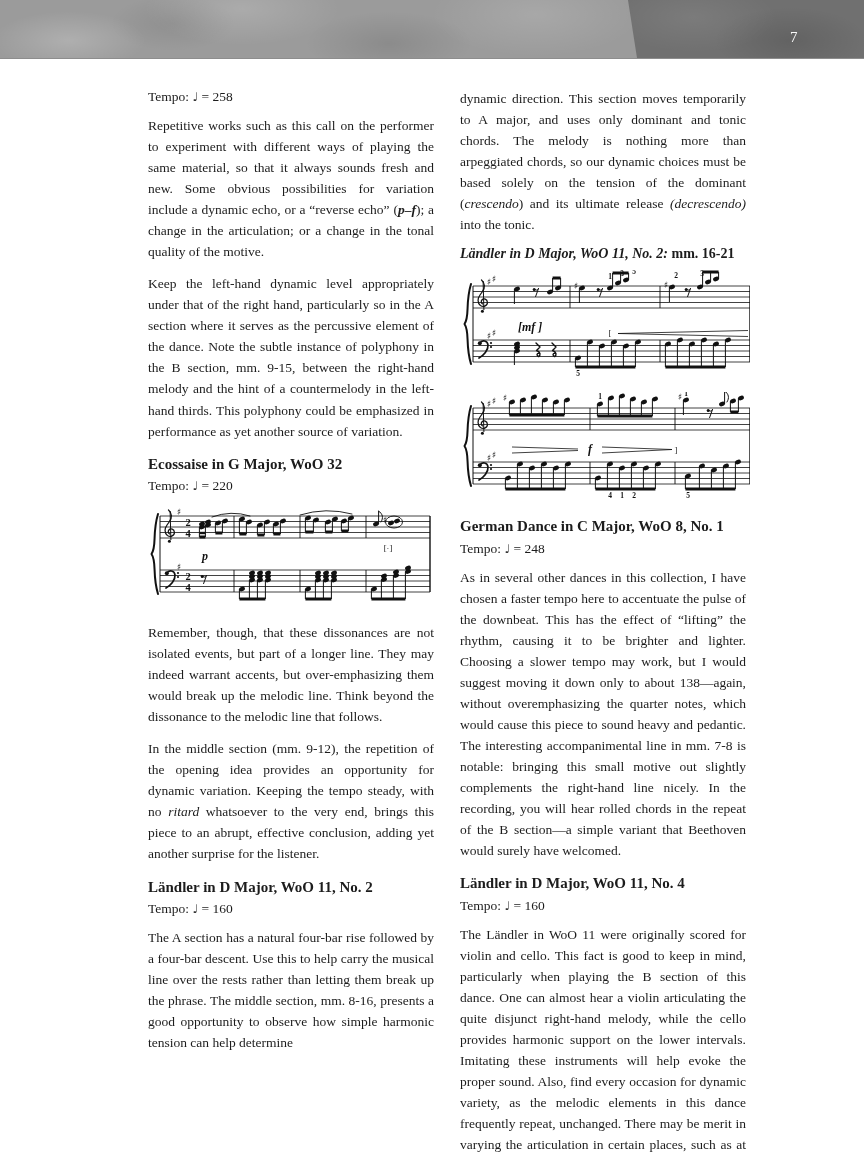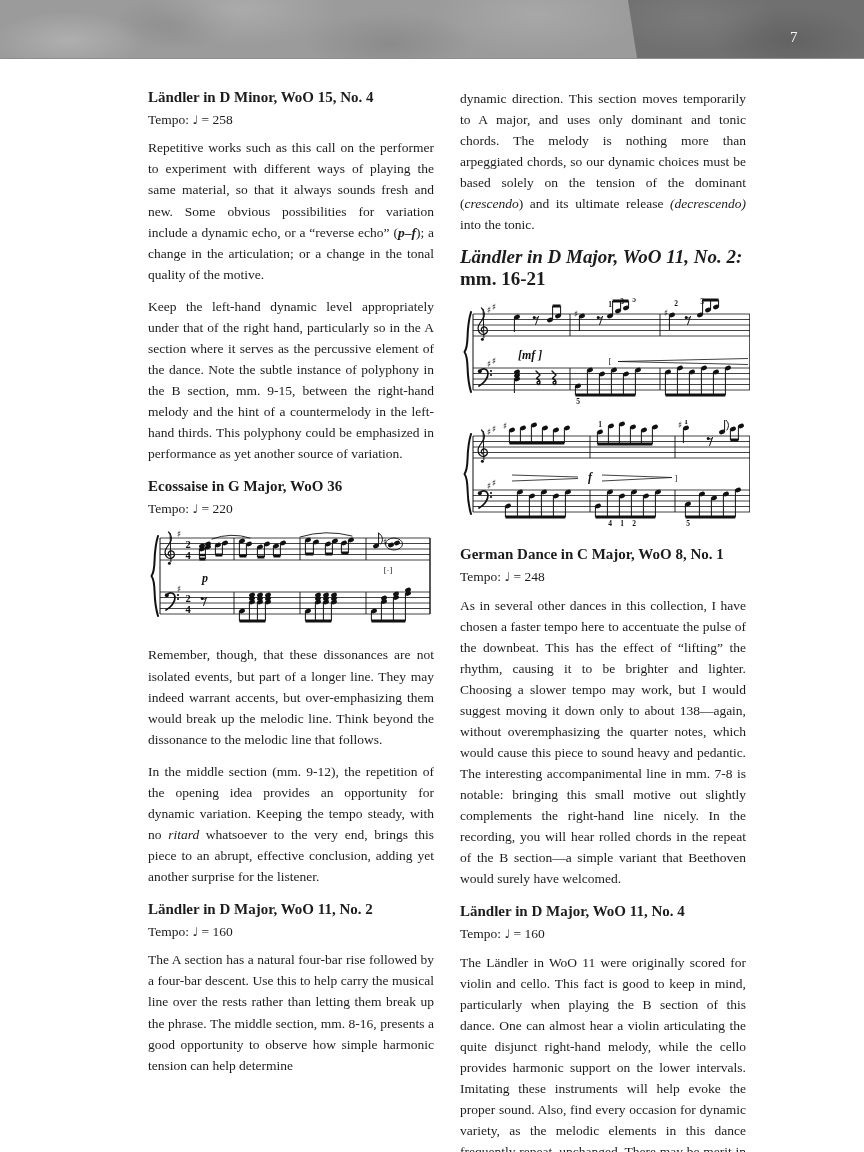--- a/index.html
+++ b/index.html
@@ -27,51 +27,50 @@
   .col-left{left:148px;}
   .col-right{left:460px;}
   h3{font-size:15px;font-weight:bold;margin:13px 0 3px 0;line-height:1.3;}
   h3.first{margin-top:0;}
   .tempo{font-size:13.5px;margin:0 0 8px 0;line-height:1.4;}
   .mus{font-family:"DejaVu Sans",sans-serif;font-size:12px;}
   p.body{font-size:13.5px;line-height:1.56;text-align:justify;margin:0 0 11px 0;}
   .seg-i{font-style:italic;}
   .seg-bi{font-style:italic;font-weight:bold;}
   .seg-m{font-family:"DejaVu Sans",sans-serif;font-size:12px;}
-  .caption{font-size:19px;font-weight:bold;margin:5px 0 8px 0;}
+  .caption{font-size:14px;font-weight:bold;margin:5px 0 8px 0;}
   .caption .ital{font-style:italic;}
   .figure{margin:2px 0 10px 0;}
   svg text{fill:#111;}
   .dyn{font-family:"Liberation Serif",serif;font-style:italic;font-weight:bold;font-size:12px;}
   .fing{font-family:"Liberation Serif",serif;font-weight:bold;font-size:7.5px;text-anchor:middle;}
   .small{font-family:"Liberation Serif",serif;font-size:8.5px;text-anchor:middle;}
   .sh{font-family:"DejaVu Sans",sans-serif;font-size:9px;text-anchor:middle;}
   .ts{font-family:"Liberation Serif",serif;font-weight:bold;font-size:10.5px;text-anchor:middle;}
 </style>
 </head>
 <body>
 
 <div class="page">
 
   <div class="band">
     <div class="band-dark"></div>
   </div>
   <div class="pagenum">7</div>
 
   <div class="col col-left">
-    <h3 class="first">Ländler in D Minor, WoO 15, No. 4</h3>
     <div class="tempo">
       <span>Tempo:</span>
       <span class="mus">♩</span>
       <span>= 258</span>
     </div>
     <p class="body">Repetitive works such as this call on the performer to experiment with different ways of playing the same material, so that it always sounds fresh and new. Some obvious possibilities for variation include a dynamic echo, or a “reverse echo” (<span class="seg-bi">p–f</span>); a change in the articulation; or a change in the tonal quality of the motive.</p>
     <p class="body">Keep the left-hand dynamic level appropriately under that of the right hand, particularly so in the A section where it serves as the percussive element of the dance. Note the subtle instance of polyphony in the B section, mm. 9-15, between the right-hand melody and the hint of a countermelody in the left-hand thirds. This polyphony could be emphasized in performance as yet another source of variation.</p>
 
-    <h3>Ecossaise in G Major, WoO 36</h3>
+    <h3>Ecossaise in G Major, WoO 32</h3>
     <div class="tempo">
       <span>Tempo:</span>
       <span class="mus">♩</span>
       <span>= 220</span>
     </div>
 
     <div class="figure">
       <svg width="284" height="104" viewBox="0 0 284 104">
           <g>
             <line x1="12" y1="12" x2="282" y2="12" stroke="#111" stroke-width="0.8"></line>

